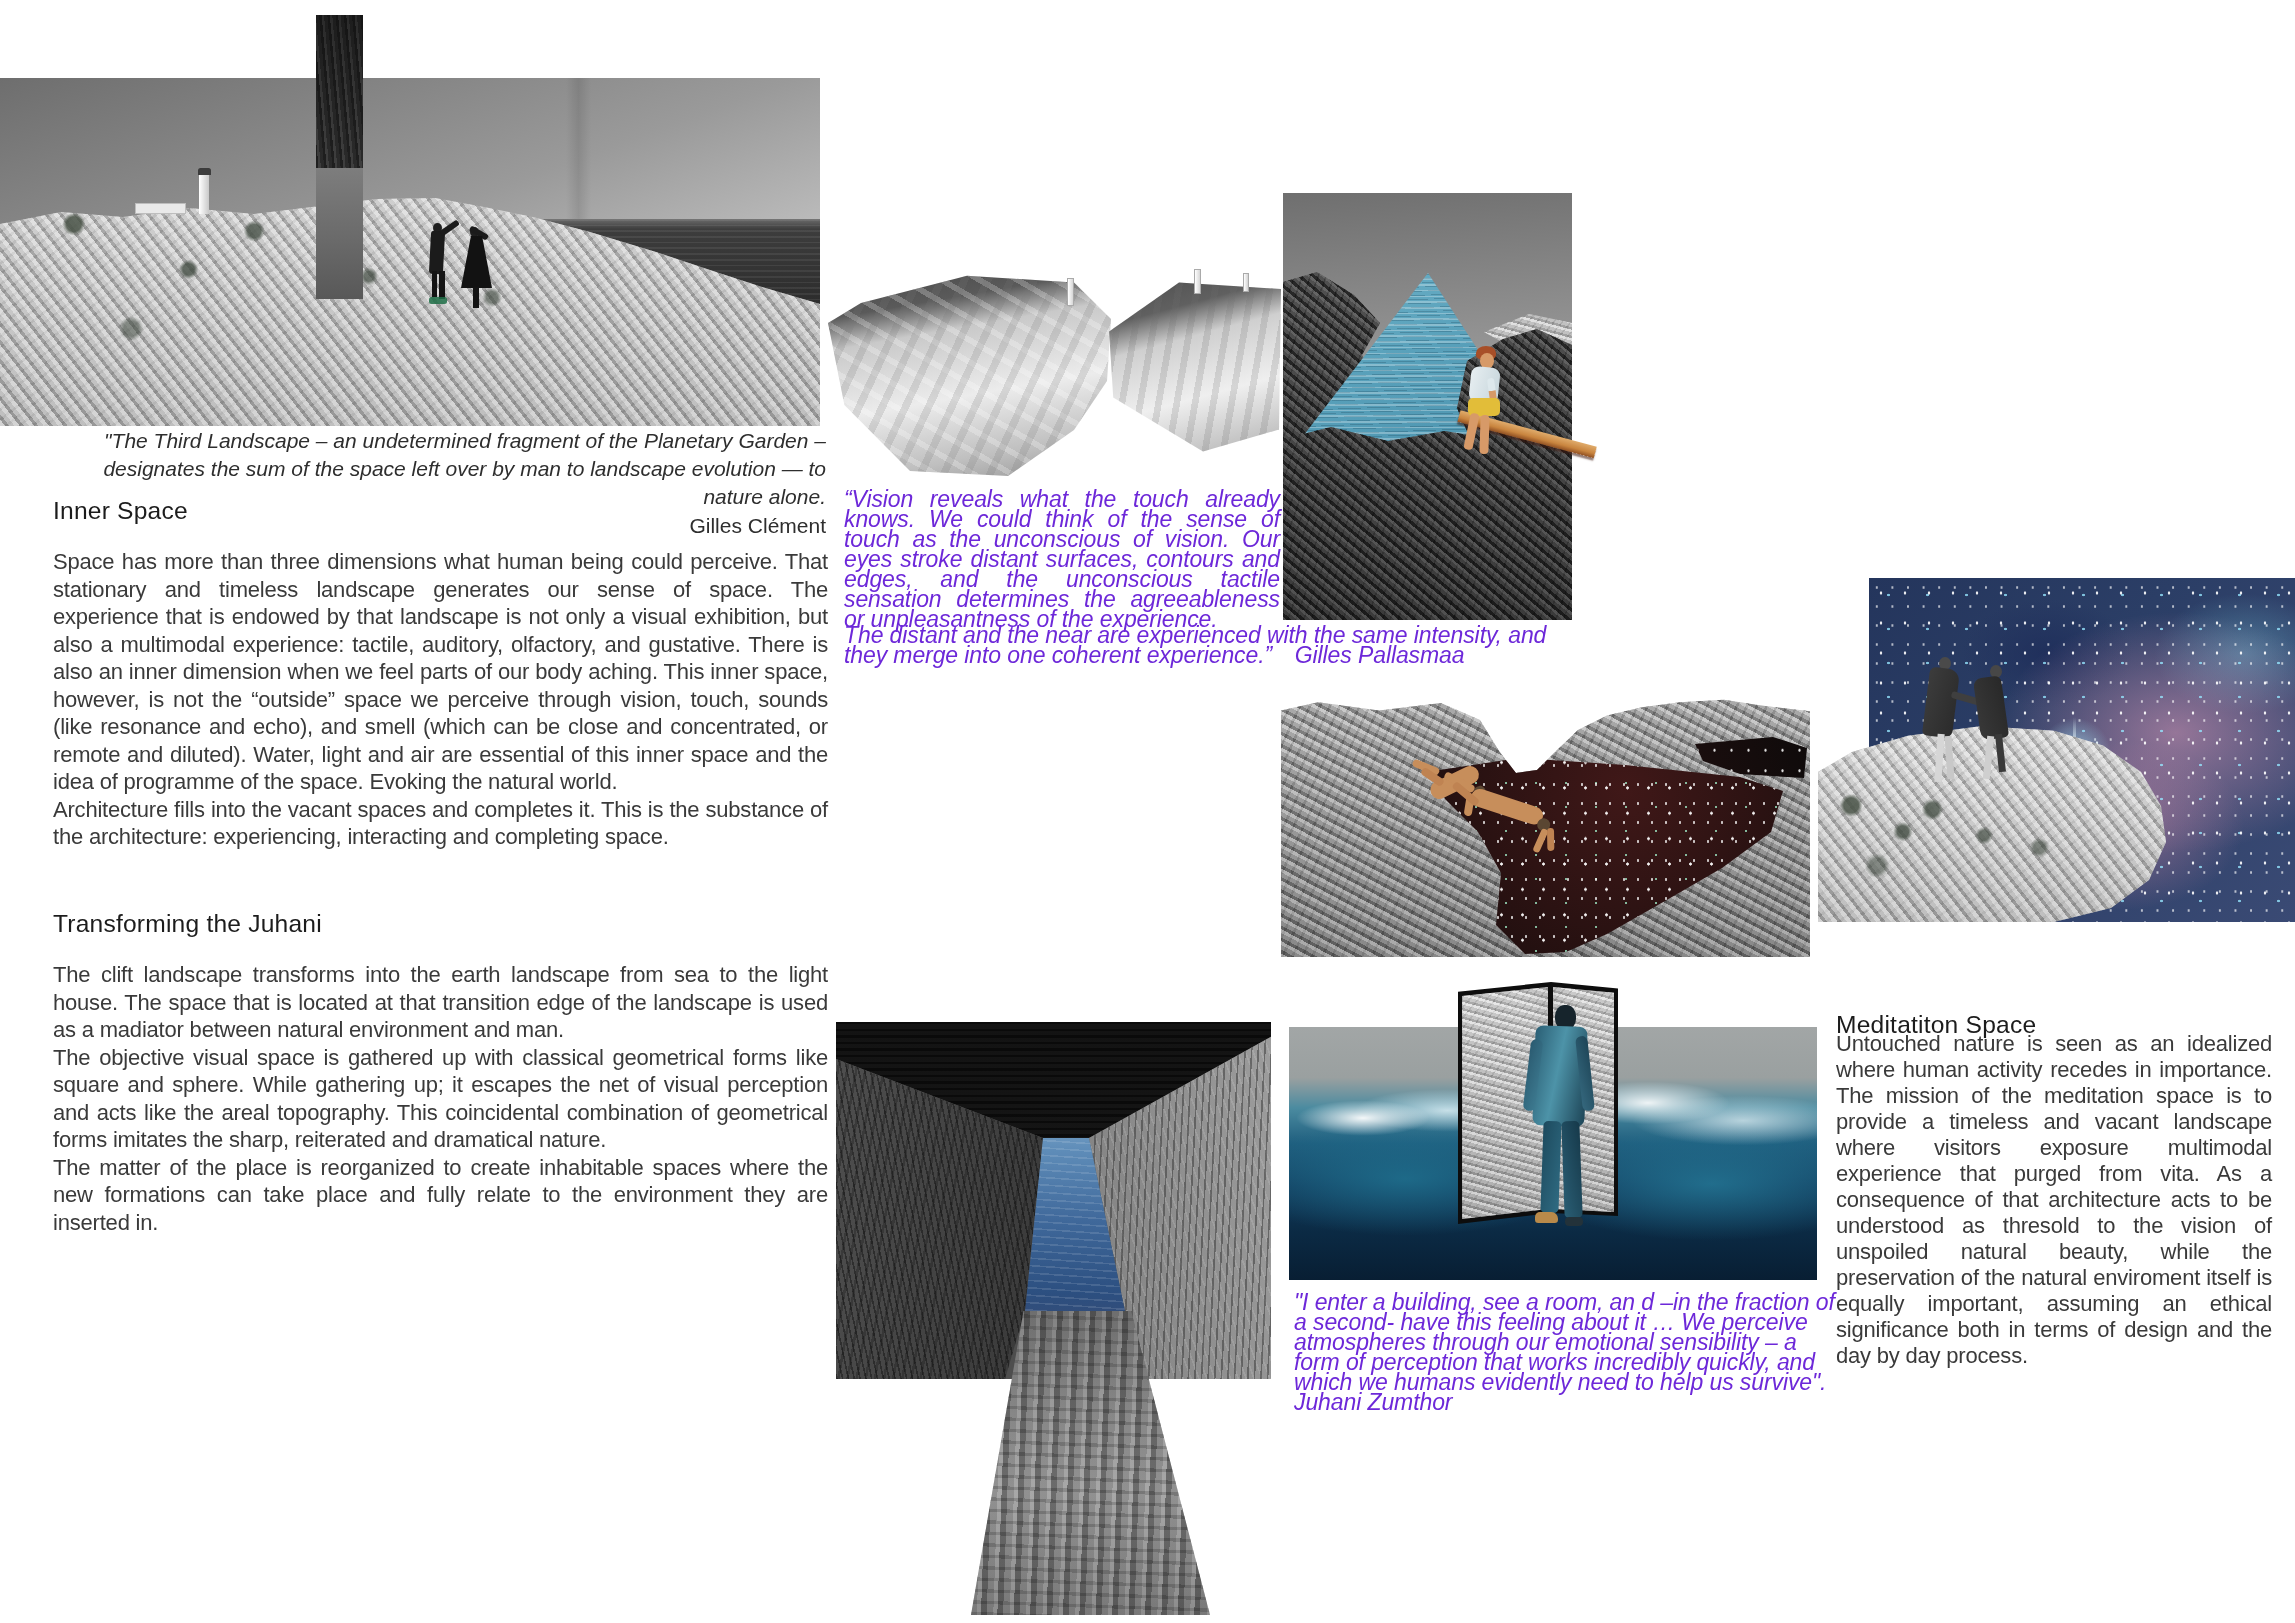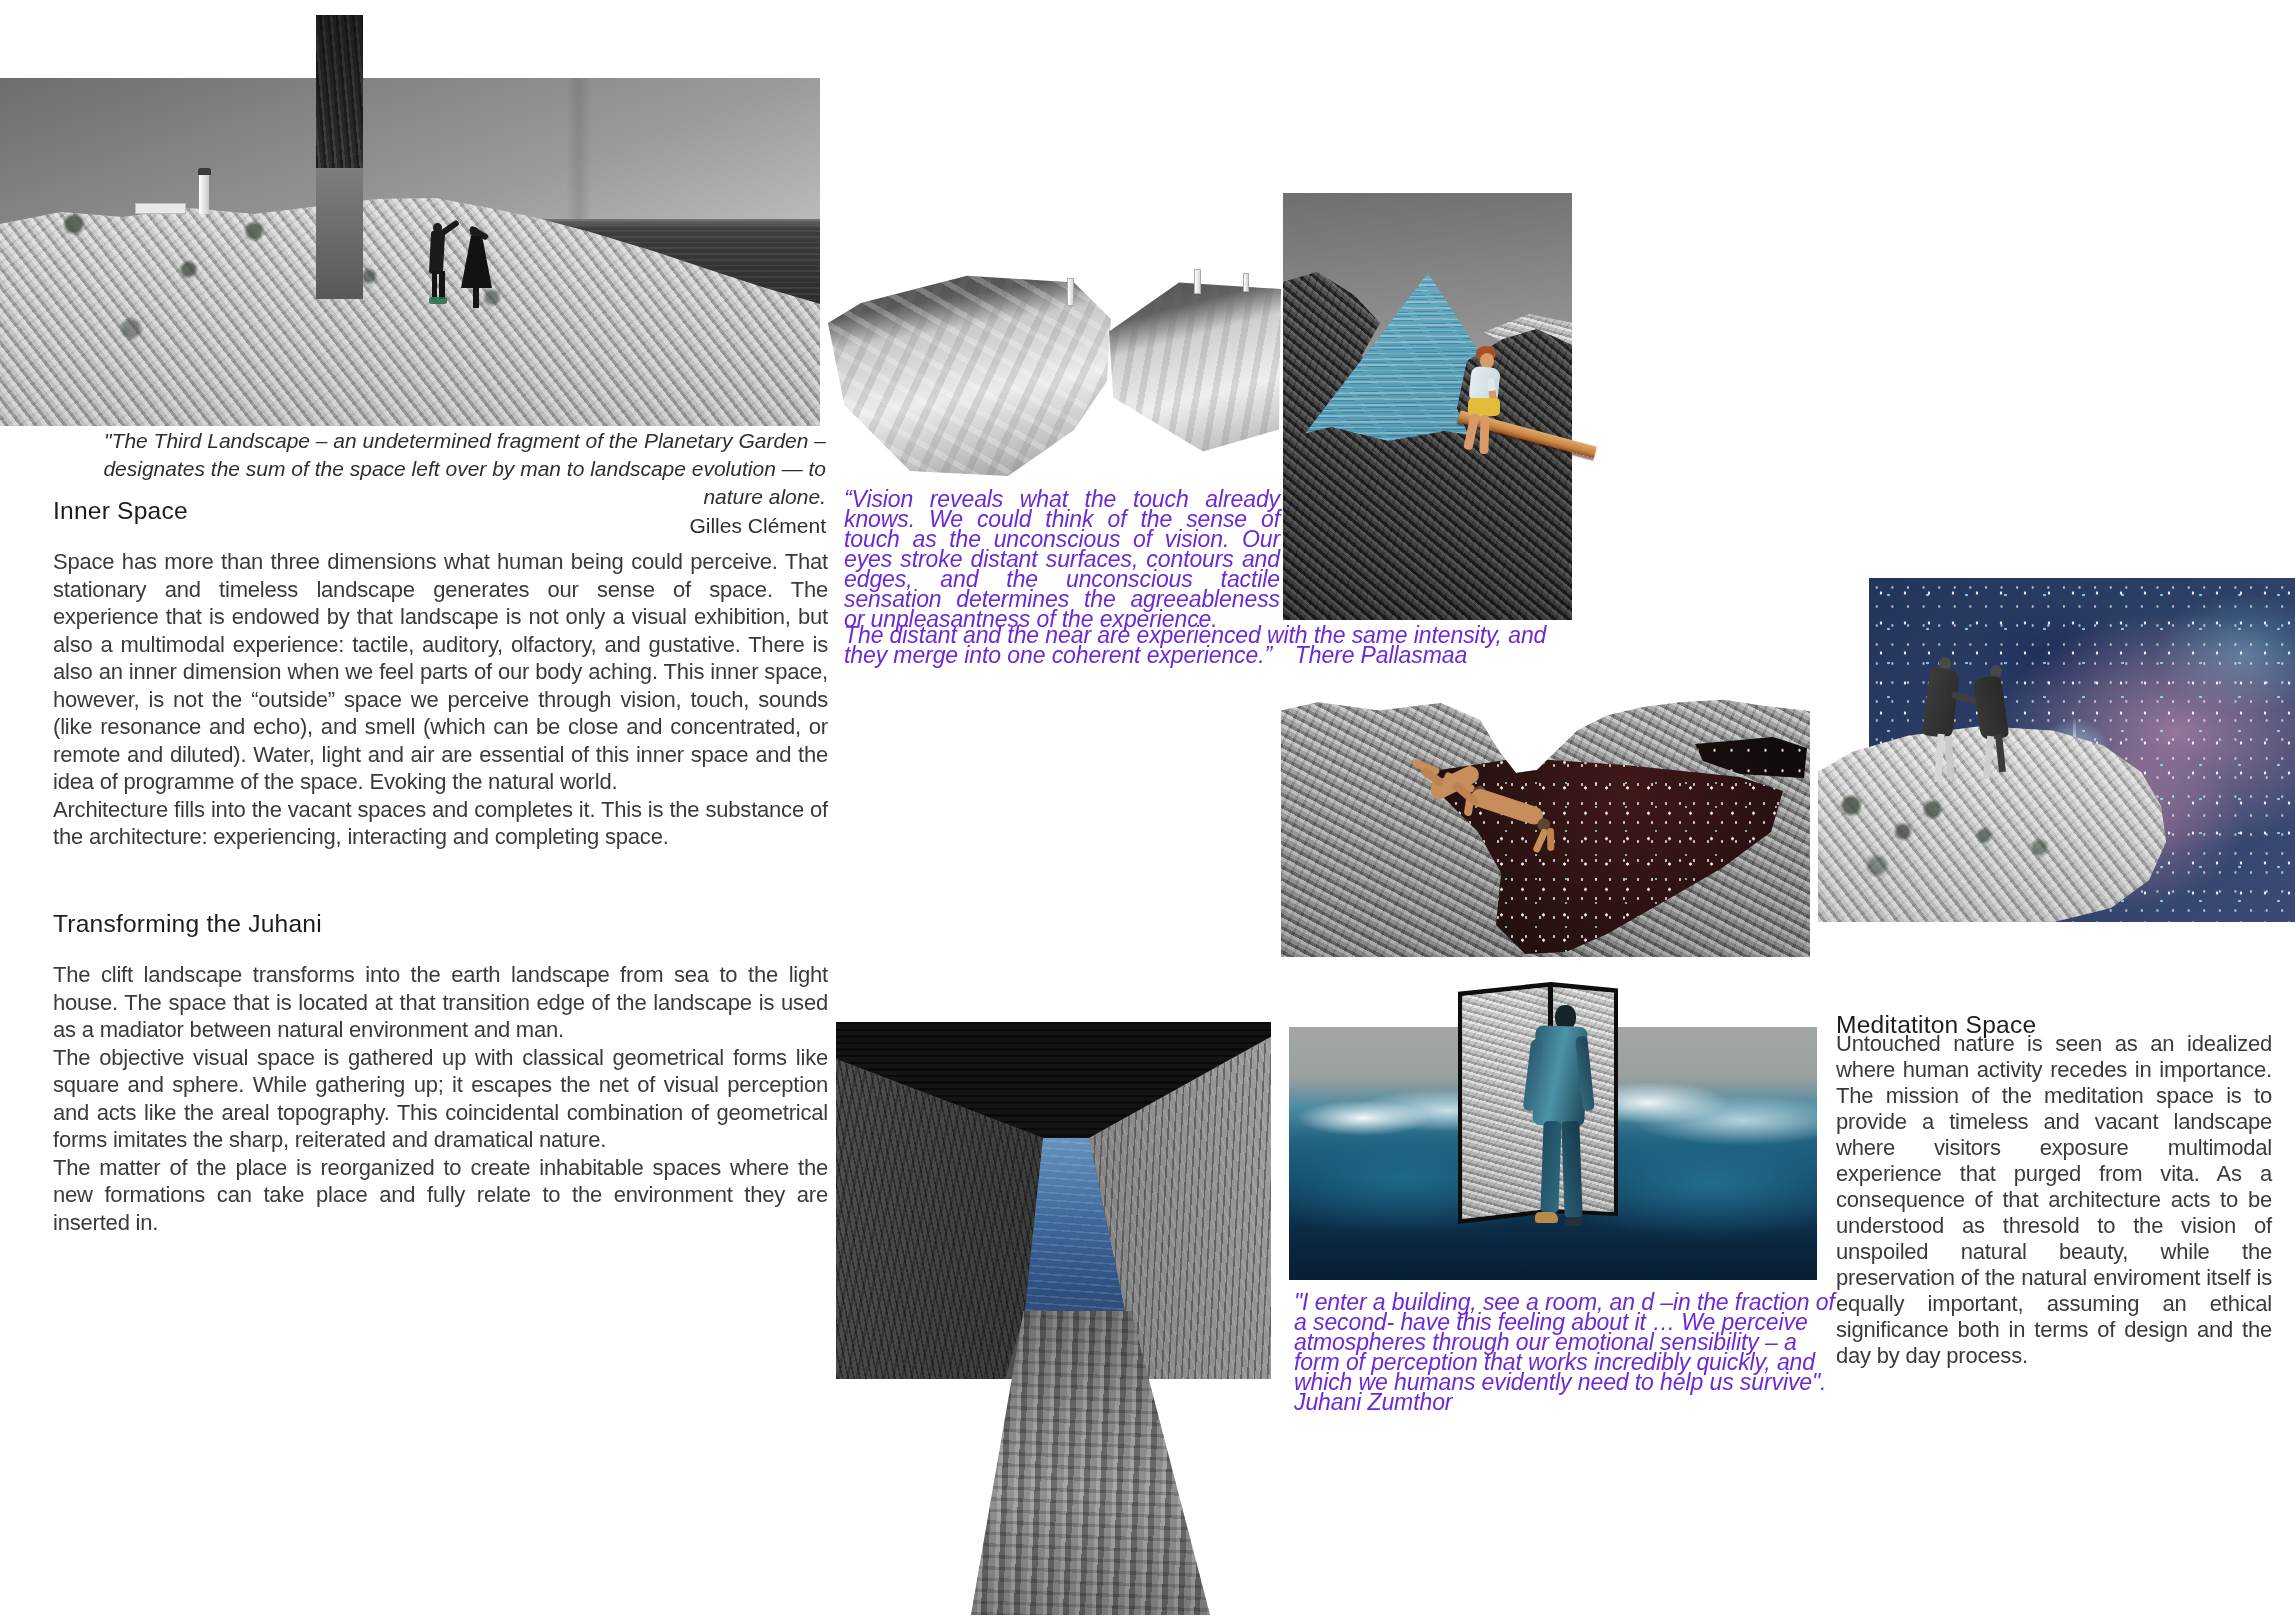--- a/index.html
+++ b/index.html
@@ -149,21 +149,21 @@
     <div class="abs" style="left:5.7px; top:23px; width:29px; height:36px; background:linear-gradient(100deg,#e7eef1,#c7d6dc); border-radius:8.2px; transform:rotate(6deg);"></div>
     <div class="abs" style="left:24.6px; top:34px; width:7.4px; height:31px; background:linear-gradient(180deg,#dde8ec 40%,#d79a68 42%); transform:rotate(-8deg); border-radius:4.1px;"></div>
     <div class="abs" style="left:4.1px; top:54px; width:32px; height:18px; background:#e2bd39; border-radius:4.9px;"></div>
     <div class="abs" style="left:2.5px; top:69px; width:9px; height:37px; background:#d79a68; transform:rotate(12deg); border-radius:4.1px;"></div>
     <div class="abs" style="left:16.4px; top:71px; width:9px; height:39px; background:#d79a68; transform:rotate(2deg); border-radius:4.1px;"></div>
   </div>
 
   <div class="abs quote just" style="left:844px; top:489px; width:436px;">“Vision reveals what the touch already knows. We could think of the sense of touch as the unconscious of vision. Our eyes stroke distant surfaces, contours and edges, and the unconscious tactile sensation determines the agreeableness or unpleasantness of the experience.</div>
   <div class="abs quote" style="left:844px; top:625px; width:728px;">
     <span>The distant and the near are experienced with the same intensity, and they merge into one coherent experience.”</span>
-    <span class="inline-author">There Pallasmaa</span>
+    <span class="inline-author">Gilles Pallasmaa</span>
   </div>
 
   <div class="abs" style="left:1281px; top:699px; width:529px; height:258px;
               clip-path:polygon(0 11.5px,37px 3.3px,98px 11.5px,160px 4.1px,199px 21px,218px 52px,235px 74px,256px 71px,273px 54px,297px 31px,326px 16.4px,361px 8.2px,399px 3.3px,443px 0.8px,480px 6.6px,529px 12.3px,529px 258px,0 258px);" aria-label="Two divers leaping into a star-filled dark pool between grey rocks">
     <div class="abs tex-rock-mid" style="left:0; top:0; width:529px; height:258px;"></div>
     <div class="abs" style="left:0; top:0; width:529px; height:258px;
                 clip-path:polygon(152px 72px,238px 59px,344px 66px,459px 78px,502px 92px,490px 133px,441px 169px,384px 202px,326px 235px,285px 253px,244px 255px,215px 226px,220px 174px,197px 133px,164px 100px);
                 background-image:
                   radial-gradient(rgba(255,255,255,.95) 1px, transparent 1.6px),
                   radial-gradient(rgba(255,255,255,.75) 0.8px, transparent 1.5px),

